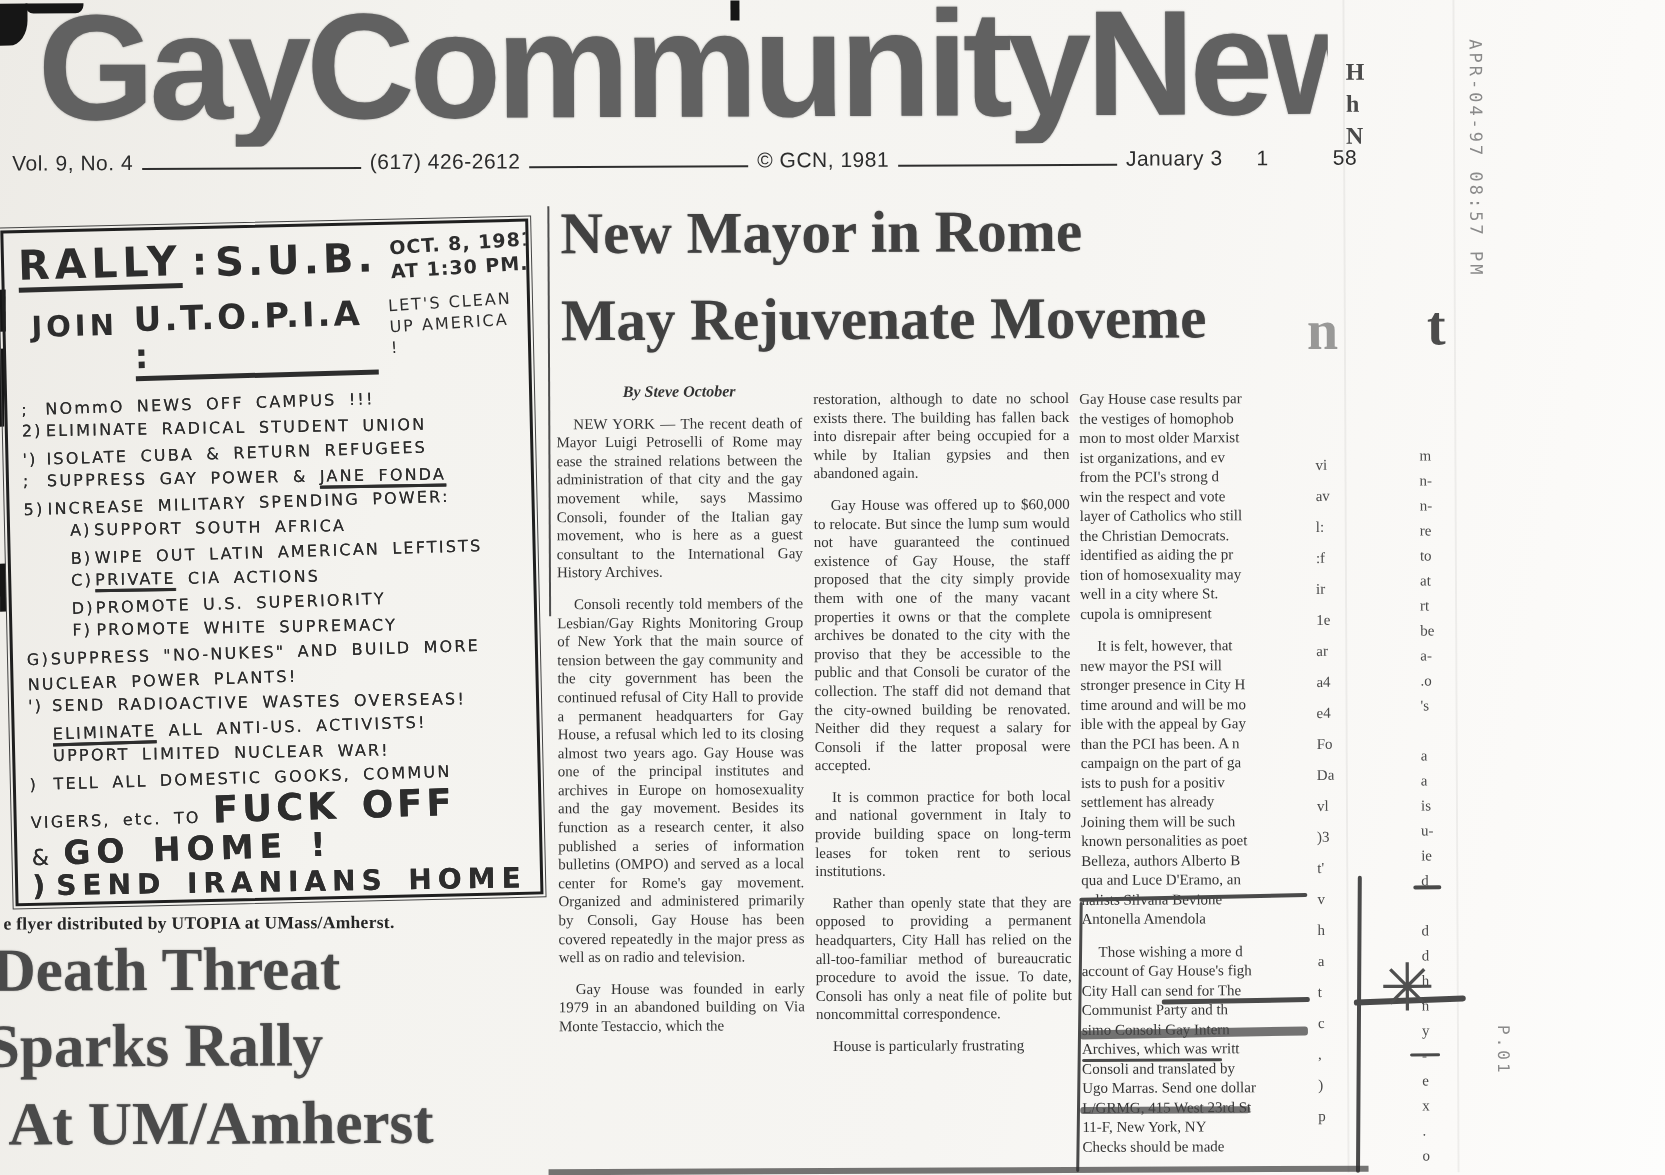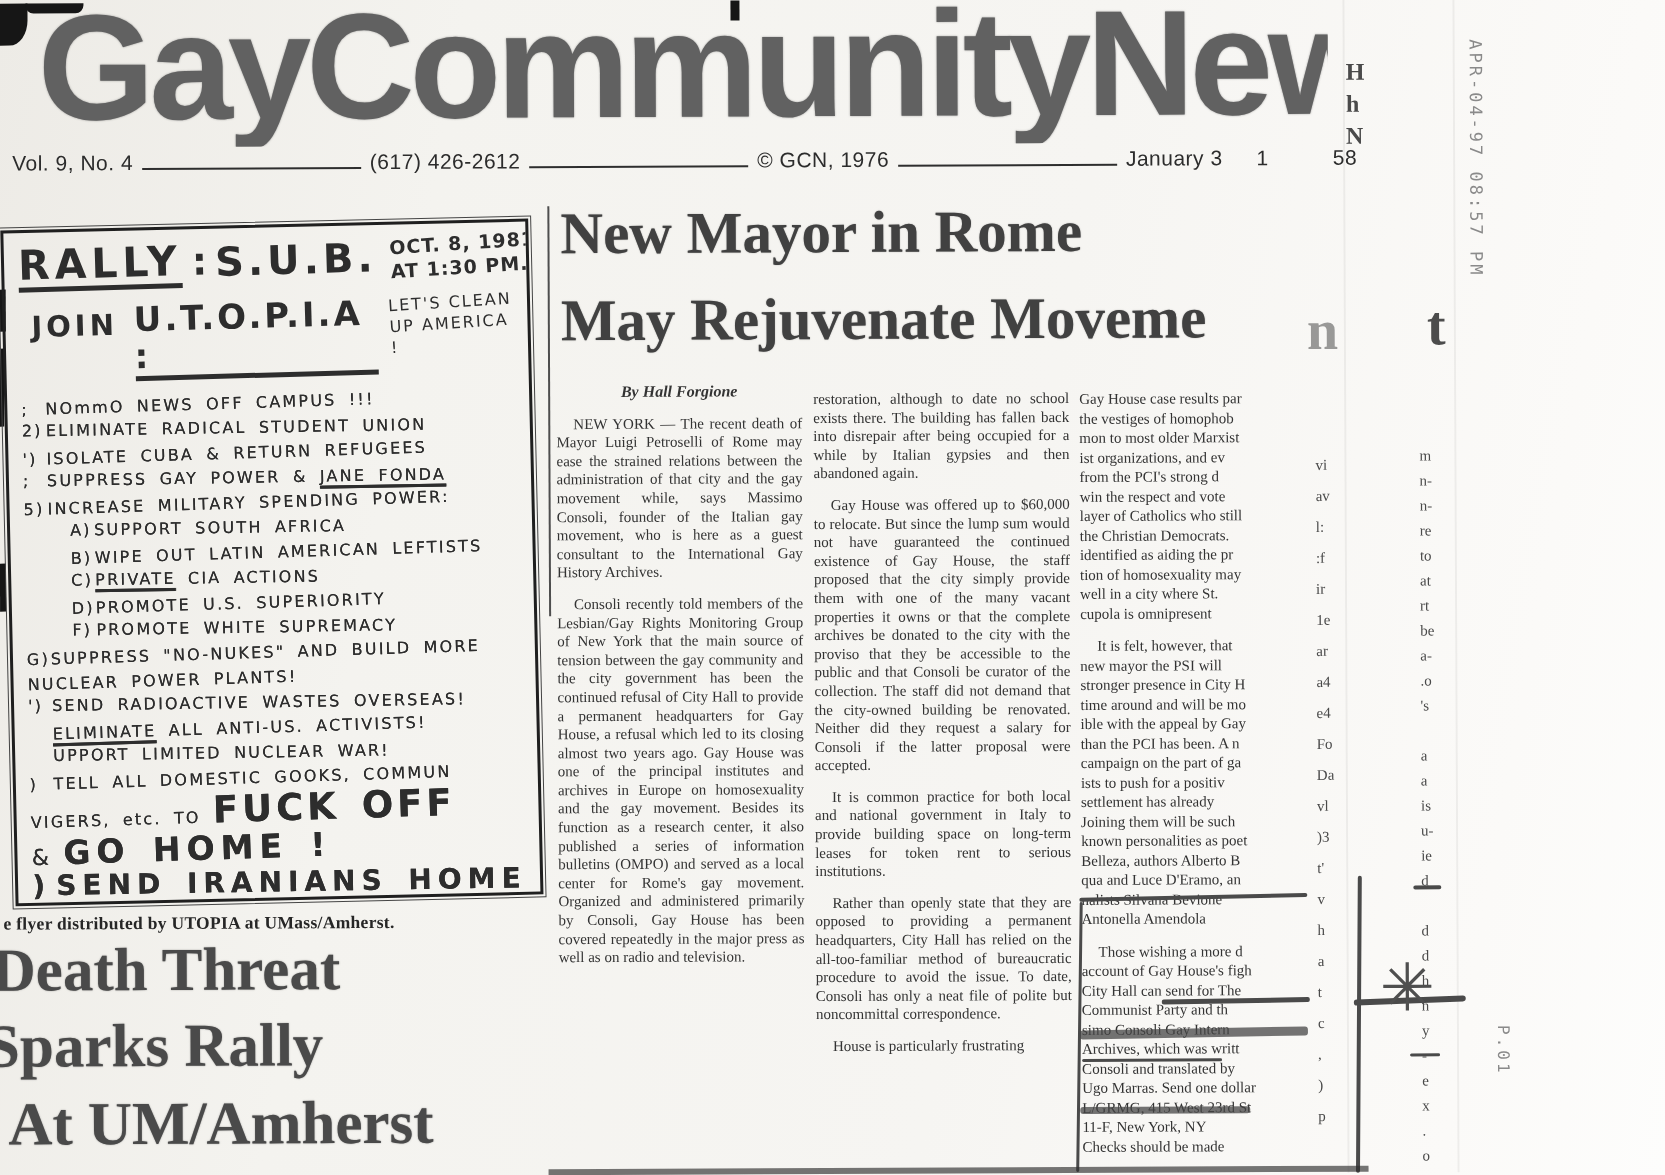--- a/index.html
+++ b/index.html
@@ -117,21 +117,21 @@
   <div class="abs masthead-title">GayCommunityNews</div>
   <div class="abs masthead-frag frag">H
 h
 N</div>
 
   <div class="abs infoline">
     <span>Vol. 9, No. 4</span>
     <span class="dashfill"></span>
     <span>(617) 426-2612</span>
     <span class="dashfill"></span>
-    <span>© GCN, 1976</span>
+    <span>© GCN, 1981</span>
     <span class="dashfill"></span>
     <span>January 3</span>
     <span class="dategap"></span>
     <span>1</span>
     <span class="dategap2"></span>
     <span>58</span>
   </div>
 
   <div class="abs fax-v fax-time">APR-04-97  08:57 PM</div>
   <div class="abs fax-v fax-page">P.01</div>
@@ -178,23 +178,24 @@
   <div class="abs headline2 dt2">Sparks Rally</div>
   <div class="abs headline2 dt3">At UM/Amherst</div>
 
   <div class="abs vrule" style="left:549px;top:205px;width:2px;height:410px;"></div>
   <div class="abs headline-main hl1">New Mayor in Rome</div>
   <div class="abs headline-main hl2">May Rejuvenate Moveme</div>
   <div class="abs hl-frag hl-frag-n">n</div>
   <div class="abs hl-frag hl-frag-t">t</div>
 
   <div class="abs col col1">
-    <p class="byline">By Hall Forgione</p>
+    <p class="byline">By Steve October</p>
     <p class="indent">NEW YORK — The recent death of Mayor Luigi Petroselli of Rome may ease the strained relations between the administration of that city and the gay movement while, says Massimo Consoli, founder of the Italian gay movement, who is here as a guest consultant to the International Gay History Archives.</p>
     <p class="indent">Consoli recently told members of the Lesbian/Gay Rights Monitoring Group of New York that the main source of tension between the gay community and the city government has been the continued refusal of City Hall to provide a permanent headquarters for Gay House, a refusal which led to its closing almost two years ago. Gay House was one of the principal institutes and archives in Europe on homosexuality and the gay movement. Besides its function as a research center, it also published a series of information bulletins (OMPO) and served as a local center for Rome's gay movement. Organized and administered primarily by Consoli, Gay House has been covered repeatedly in the major press as well as on radio and television.</p>
+    <p class="indent">Gay House was founded in early 1979 in an abandoned building on Via Monte Testaccio, which the</p>
   </div>
 
   <div class="abs col col2">
     <p>restoration, although to date no school exists there. The building has fallen back into disrepair after being occupied for a while by Italian gypsies and then abandoned again.</p>
     <p class="indent">Gay House was offered up to $60,000 to relocate. But since the lump sum would not have guaranteed the continued existence of Gay House, the staff proposed that the city simply provide them with one of the many vacant properties it owns or that the complete archives be donated to the city with the proviso that they be accessible to the public and that Consoli be curator of the collection. The staff did not demand that the city-owned building be renovated. Neither did they request a salary for Consoli if the latter proposal were accepted.</p>
     <p class="indent">It is common practice for both local and national government in Italy to provide building space on long-term leases for token rent to serious institutions.</p>
     <p class="indent">Rather than openly state that they are opposed to providing a permanent headquarters, City Hall has relied on the all-too-familiar method of bureaucratic procedure to avoid the issue. To date, Consoli has only a neat file of polite but noncommittal correspondence.</p>
     <p class="indent">House is particularly frustrating</p>
   </div>
 

